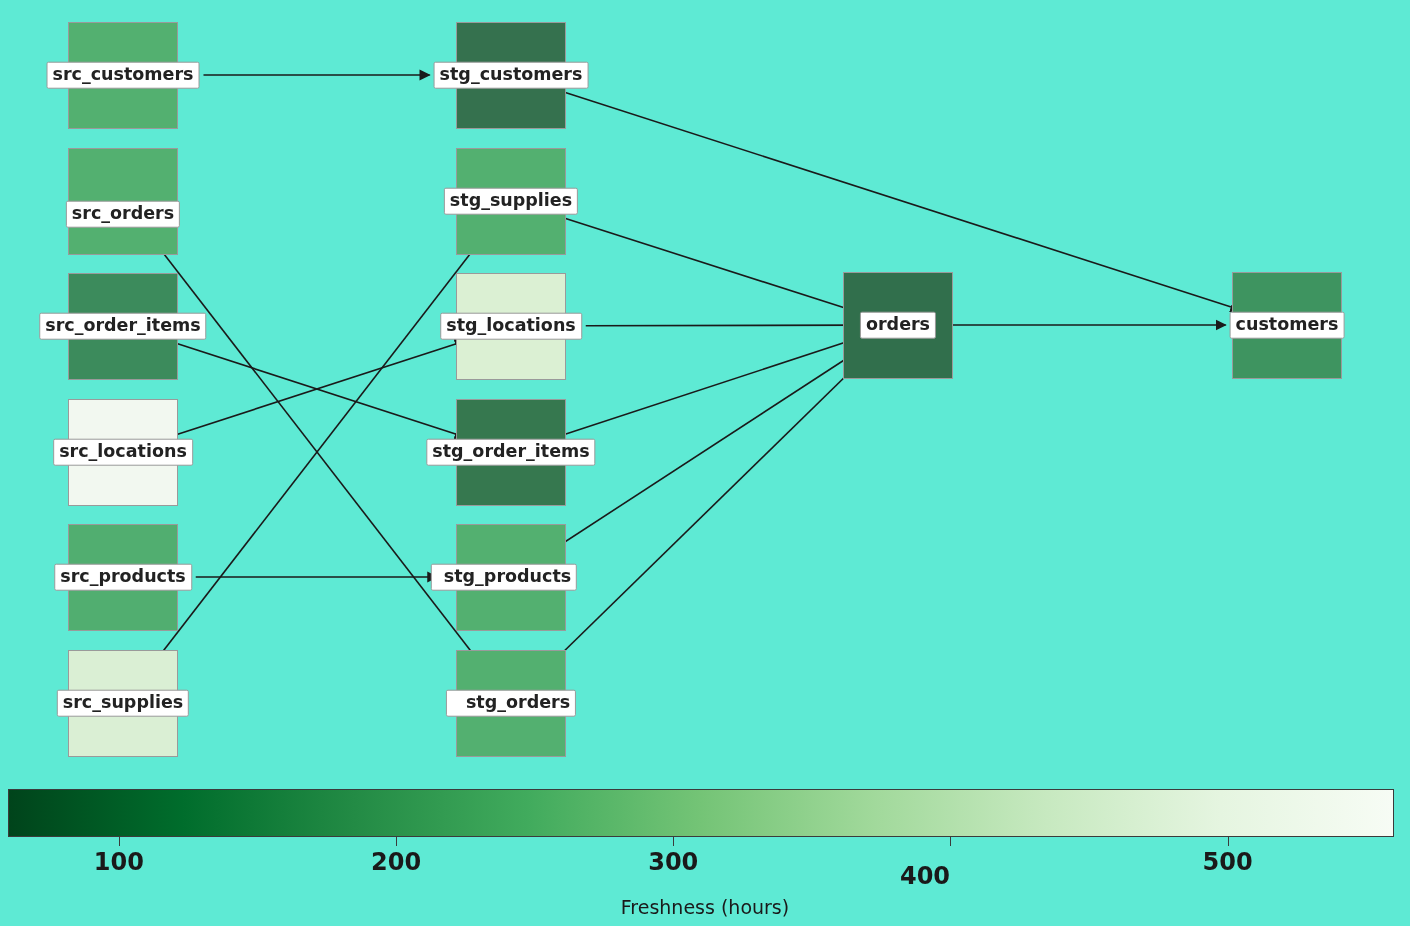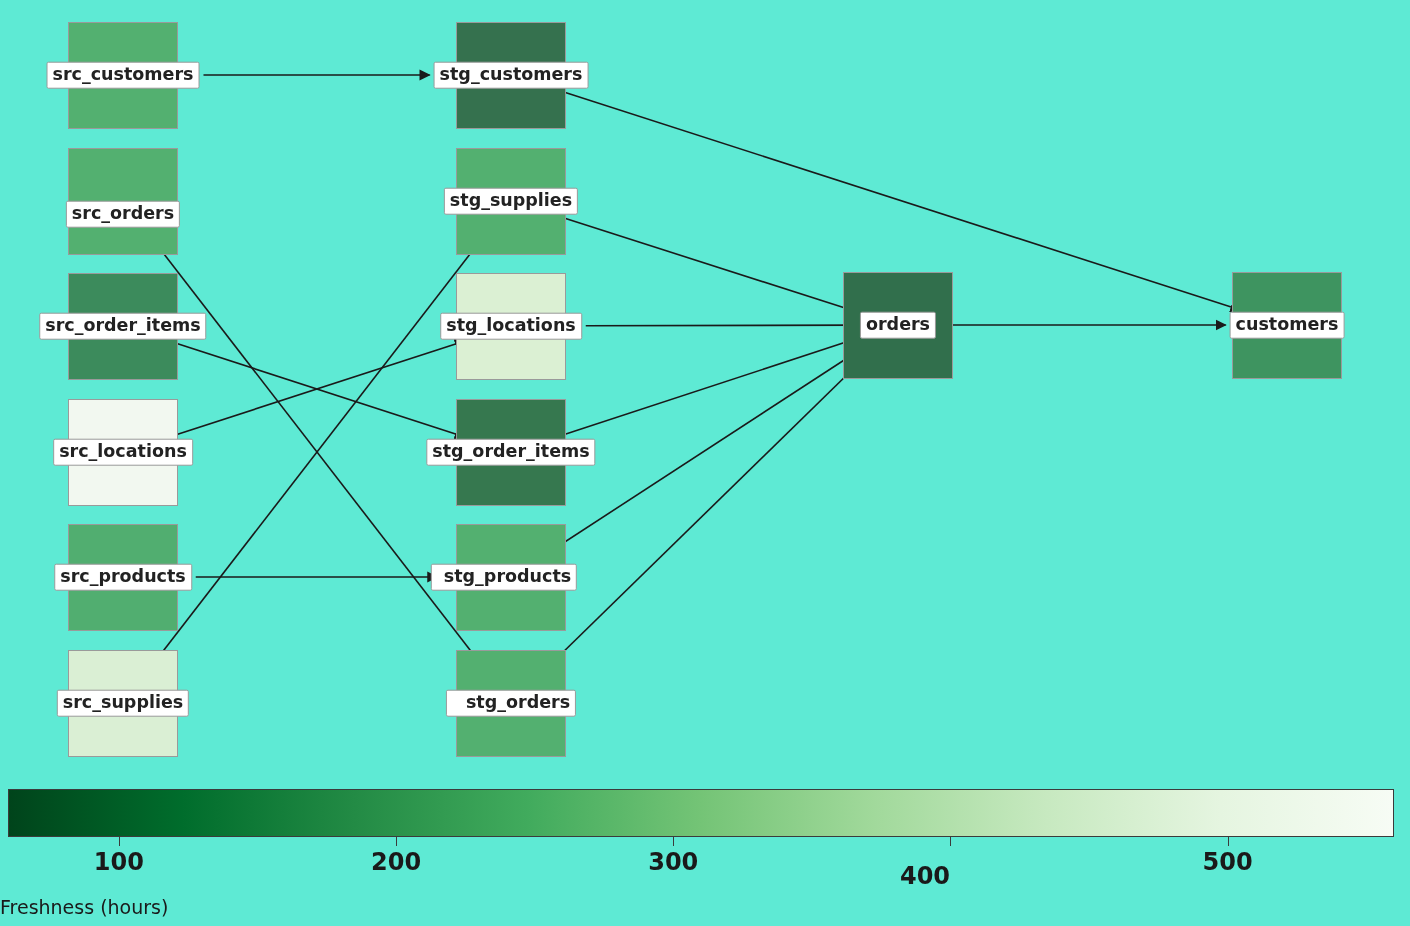--- a/index.html
+++ b/index.html
@@ -31,21 +31,21 @@
     position:absolute;left:8px;top:17px;width:1386px;height:48px;
     border:1px solid #3b3b3b;box-sizing:border-box;
   }
   #cb-ticks{position:absolute;left:8px;top:65px;width:1386px;height:60px;}
   .cb-tick{position:absolute;top:0;width:1px;height:9px;background:#3b3b3b;}
   .cb-ticklabel{
     position:absolute;top:11px;transform:translateX(-50%);
     font-size:24px;color:#1a1a1a;font-family:"DejaVu Sans",sans-serif;font-weight:bold;
   }
   #cb-axislabel{
-    position:absolute;left:0;top:124px;width:1410px;
+    position:absolute;left:0;top:124px;width:1410px;text-align:center;
     font-size:19px;color:#1a1a1a;font-family:"DejaVu Sans",sans-serif;
   }
 </style>
 </head>
 <body>
 
 <div id="root">
 
   <div id="graph-area">
     <svg id="graph-svg" viewBox="0 0 1410 772">

